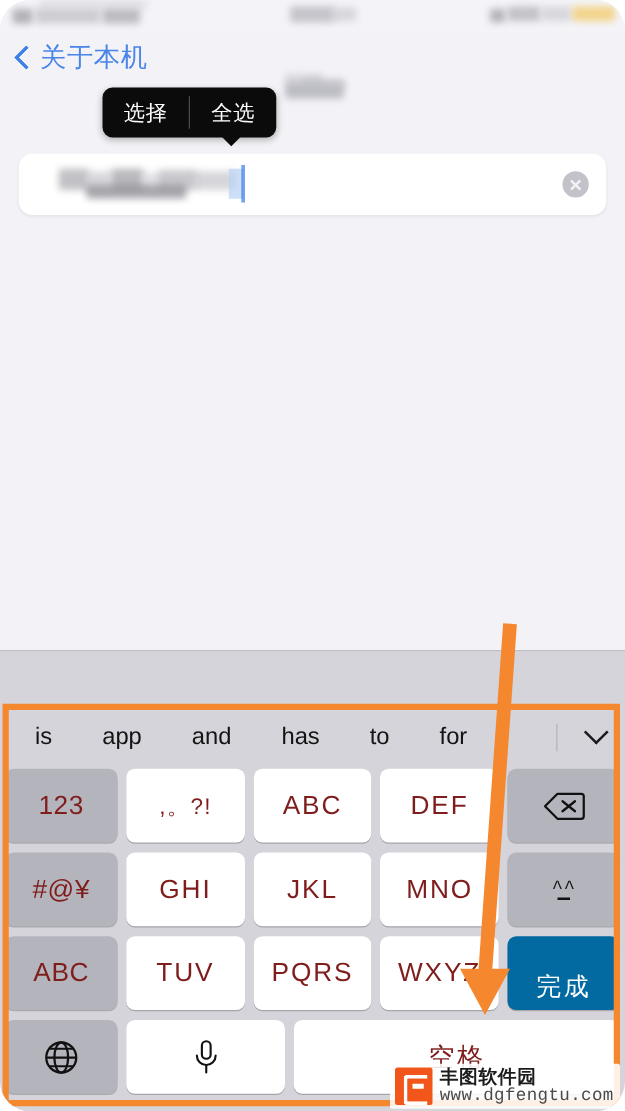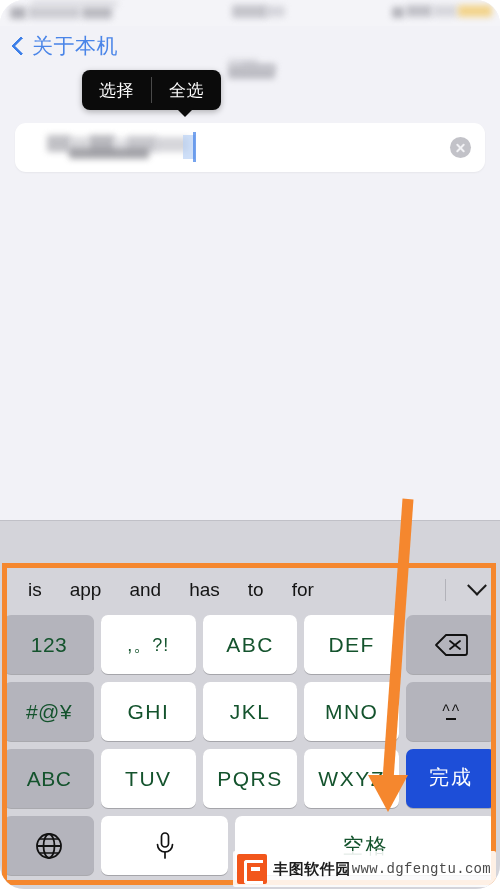--- a/index.html
+++ b/index.html
@@ -183,21 +183,21 @@
     display: flex;
     align-items: center;
     overflow: hidden;
   }
   .predict-list {
     display: flex;
     align-items: center;
     flex: 1;
     overflow: hidden;
     padding-left: 14px;
-    gap: 0;
+    gap: 12px;
   }
   .predict-item {
     font-size: 19px;
     color: #141414;
     padding: 0 14px;
     white-space: nowrap;
     cursor: pointer;
     font-family: "Liberation Sans", sans-serif;
   }
   .predict-sep {
@@ -234,42 +234,42 @@
     gap: 7px;
     padding: 4px 0;
   }
   .key {
     flex: 1;
     border-radius: 7px;
     display: flex;
     align-items: center;
     justify-content: center;
     font-size: 21px;
-    color: #14532d;
+    color: #7f1d1d;
     cursor: pointer;
     user-select: none;
     background: #ffffff;
     box-shadow: 0 1px 0 rgba(0,0,0,0.22);
     letter-spacing: 1.5px;
     font-family: "Liberation Sans", sans-serif;
   }
   .key.fn {
     background: #b4b4bc;
     box-shadow: 0 1px 0 rgba(0,0,0,0.2);
     letter-spacing: 0.5px;
   }
   .key.blue {
-    background: #1d4ed8;
+    background: #0369a1;
     color: #ffffff;
     box-shadow: 0 1px 0 rgba(0,0,0,0.2);
     font-size: 20px;
     letter-spacing: 2px;
     font-family: "DejaVu Sans", sans-serif;
     align-items: flex-end;
-    padding-bottom: 17px;
+    padding-bottom: 5px;
   }
   .key.cn { font-family: "DejaVu Sans", sans-serif; letter-spacing: 2px; }
   .key.punct { font-size: 18px; letter-spacing: 1px; }
   .key.narrow { flex: 0 0 90px; }
   .key.wide { flex: 2.05; }
 
   .icon-backspace {
     width: 34px; height: 24px;
     position: relative;
   }
@@ -322,21 +322,21 @@
     border-right: none;
     border-radius: 3px 0 0 3px;
   }
   .wm-logo::after {
     content: "";
     position: absolute;
     left: 14px; top: 13px;
     width: 9px; height: 3.5px;
     background: #ffffff;
   }
-  .wm-texts { display: flex; flex-direction: row; gap: 1px; }
+  .wm-texts { display: flex; flex-direction: column; gap: 1px; }
   .wm-title {
     font-size: 15px;
     font-weight: bold;
     color: #1c1c1c;
     letter-spacing: 0.5px;
     line-height: 1;
     font-family: "DejaVu Sans", sans-serif;
   }
   .wm-url {
     font-size: 14px;

